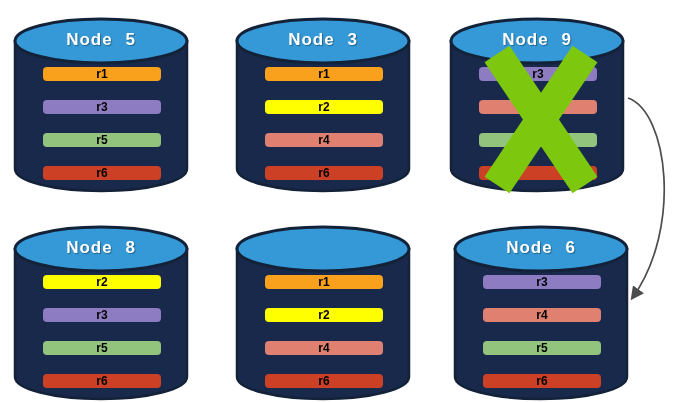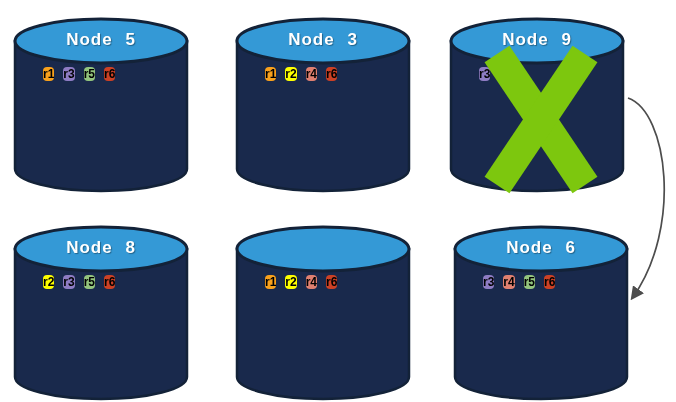--- a/index.html
+++ b/index.html
@@ -53,22 +53,22 @@
     letter-spacing: 1px;
     word-spacing: 7px;
     text-shadow: 1px 1px 1px rgba(0,0,0,0.35);
   }
   .bars {
     position: absolute;
     left: 31px;
     top: 58px;
     width: 118px;
     display: flex;
-    flex-direction: row;
-    gap: 9px;
+    flex-direction: column;
+    gap: 19px;
   }
   .bar {
     height: 14px;
     border-radius: 4px;
     display: flex;
     align-items: center;
     justify-content: center;
   }
   .bar-label {
     font-size: 12px;

